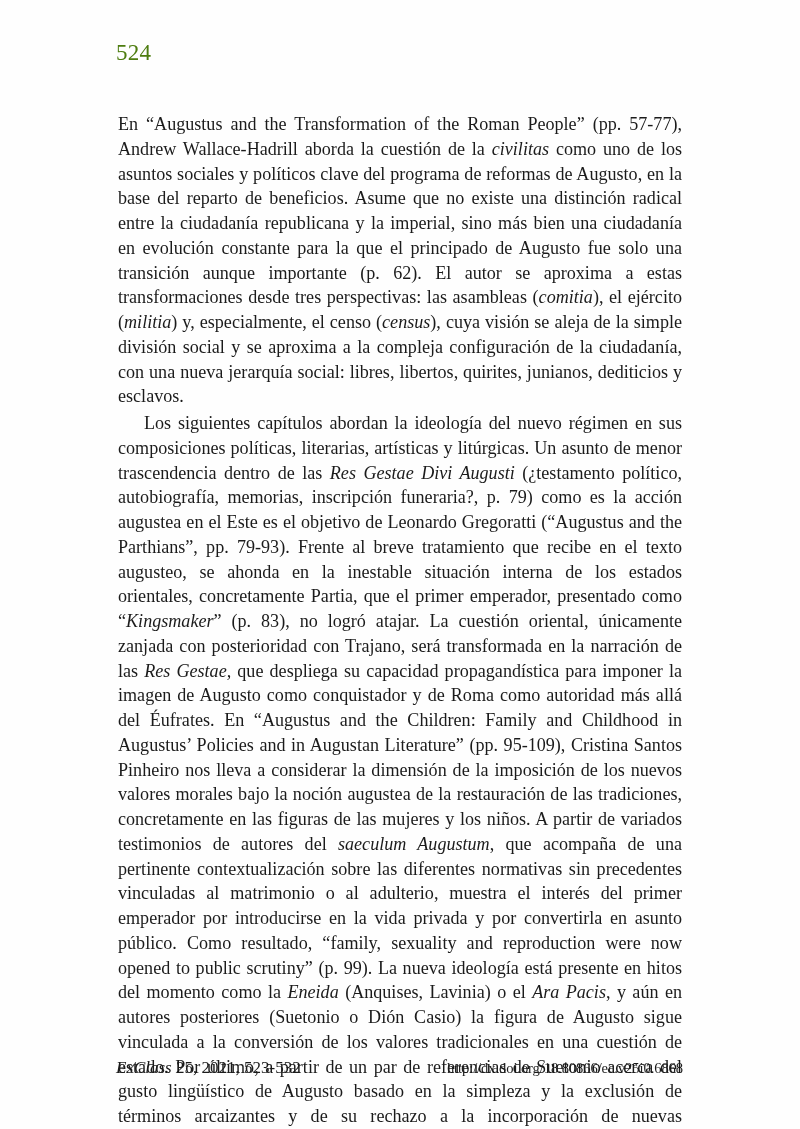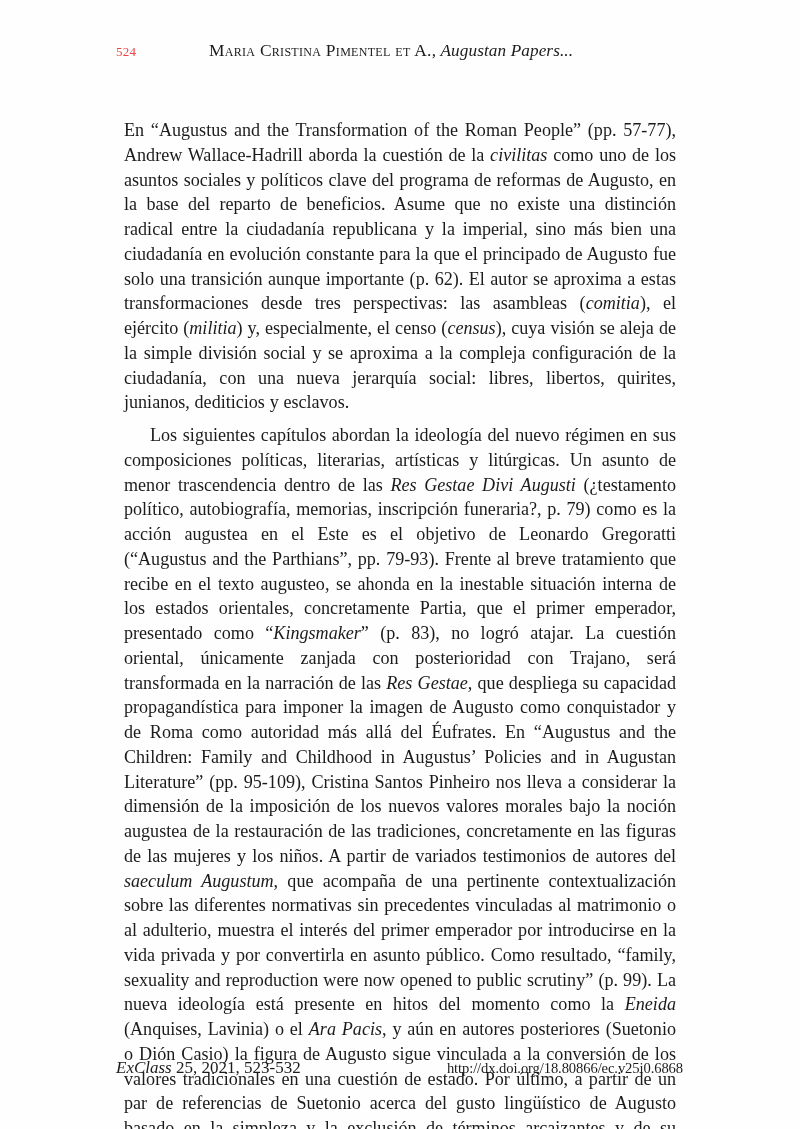--- a/index.html
+++ b/index.html
@@ -27,23 +27,23 @@
   .running-head {
     position: absolute;
     top: 40px;
     left: 116px;
     width: 568px;
     height: 26px;
     display: flex;
     align-items: baseline;
   }
   .folio {
-    font-size: 13px;
+    font-size: 23px;
     letter-spacing: 0.2px;
-    color: #ef4444;
+    color: #4d7c0f;
     white-space: nowrap;
   }
   .head-title {
     flex: 1;
     text-align: center;
     padding-right: 38px;
     white-space: nowrap;
     font-size: 16.6px;
   }
   .smallcaps {
@@ -58,21 +58,21 @@
   }
 
   
   .textblock {
     position: absolute;
     top: 110px;
     left: 116px;
     width: 568px;
   }
   p.para {
-    margin: 8px;
+    margin: 2px;
     text-align: justify;
     text-justify: inter-word;
     font-size: 18.1px;
     line-height: 24.75px;
     -webkit-hyphens: none;
     hyphens: none;
     word-spacing: 0.2px;
   }
   p.para + p.para {
     text-indent: 26px;
@@ -106,24 +106,20 @@
     padding-right: 1px;
   }
 </style>
 </head>
 <body>
 
 <div class="page">
 
   <div class="running-head">
     <span class="folio">524</span>
-    <span class="head-title">
-      <span class="smallcaps">Maria Cristina Pimentel et A.,</span>
-      <span class="head-italic">Augustan Papers...</span>
-    </span>
   </div>
 
   <div class="textblock">
     <p class="para"><span>En “Augustus and the Transformation of the Roman People” (pp. 57-77), Andrew Wallace-Hadrill aborda la cuestión de la </span><i>civilitas</i><span> como uno de los asuntos sociales y políticos clave del programa de reformas de Augusto, en la base del reparto de beneficios. Asume que no existe una distinción radical entre la ciudadanía republicana y la imperial, sino más bien una ciudadanía en evolución constante para la que el principado de Augusto fue solo una transición aunque importante (p. 62). El autor se aproxima a estas transformaciones desde tres perspectivas: las asambleas (</span><i>comitia</i><span>), el ejército (</span><i>militia</i><span>) y, especialmente, el censo (</span><i>census</i><span>), cuya visión se aleja de la simple división social y se aproxima a la compleja configuración de la ciudadanía, con una nueva jerarquía social: libres, libertos, quirites, junianos, dediticios y esclavos.</span></p>
     <p class="para"><span>Los siguientes capítulos abordan la ideología del nuevo régimen en sus composiciones políticas, literarias, artísticas y litúrgicas. Un asunto de menor trascendencia dentro de las </span><i>Res Gestae Divi Augusti</i><span> (¿testamento político, autobiografía, memorias, inscripción funeraria?, p. 79) como es la acción augustea en el Este es el objetivo de Leonardo Gregoratti (“Augustus and the Parthians”, pp. 79-93). Frente al breve tratamiento que recibe en el texto augusteo, se ahonda en la inestable situación interna de los estados orientales, concretamente Partia, que el primer emperador, presentado como “</span><i>Kingsmaker</i><span>” (p. 83), no logró atajar. La cuestión oriental, únicamente zanjada con posterioridad con Trajano, será transformada en la narración de las </span><i>Res Gestae,</i><span> que despliega su capacidad propagandística para imponer la imagen de Augusto como conquistador y de Roma como autoridad más allá del Éufrates. En “Augustus and the Children: Family and Childhood in Augustus’ Policies and in Augustan Literature” (pp. 95-109), Cristina Santos Pinheiro nos lleva a considerar la dimensión de la imposición de los nuevos valores morales bajo la noción augustea de la restauración de las tradiciones, concretamente en las figuras de las mujeres y los niños. A partir de variados testimonios de autores del </span><i>saeculum Augustum</i><span>, que acompaña de una pertinente contextualización sobre las diferentes normativas sin precedentes vinculadas al matrimonio o al adulterio, muestra el interés del primer emperador por introducirse en la vida privada y por convertirla en asunto público. Como resultado, “family, sexuality and reproduction were now opened to public scrutiny” (p. 99). La nueva ideología está presente en hitos del momento como la </span><i>Eneida</i><span> (Anquises, Lavinia) o el </span><i>Ara Pacis</i><span>, y aún en autores posteriores (Suetonio o Dión Casio) la figura de Augusto sigue vinculada a la conversión de los valores tradicionales en una cuestión de estado. Por último, a partir de un par de referencias de Suetonio acerca del gusto lingüístico de Augusto basado en la simpleza y la exclusión de términos arcaizantes y de su rechazo a la incorporación de nuevas divinidades foráneas, Paola Pinotti (“La preghiera di Augusto”, pp. 111-32) se concentra en un análisis múltiple de la oración recitada por el emperador como momento</span></p>
   </div>
 
   <div class="footer">
     <span class="footer-left">
       <span class="jrnl">ExClass</span><span> 25, 2021, 523-532</span>

